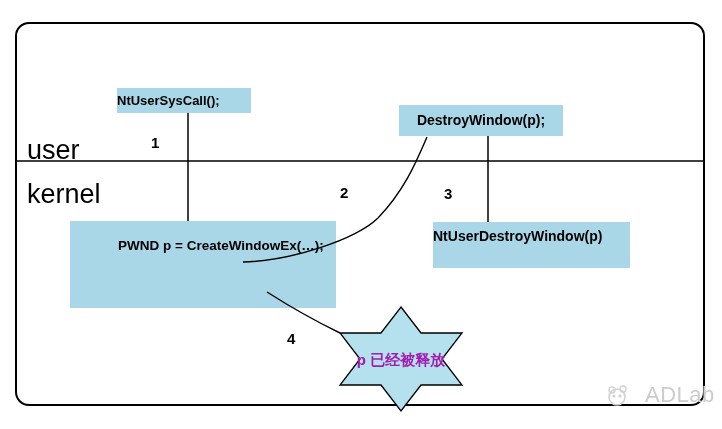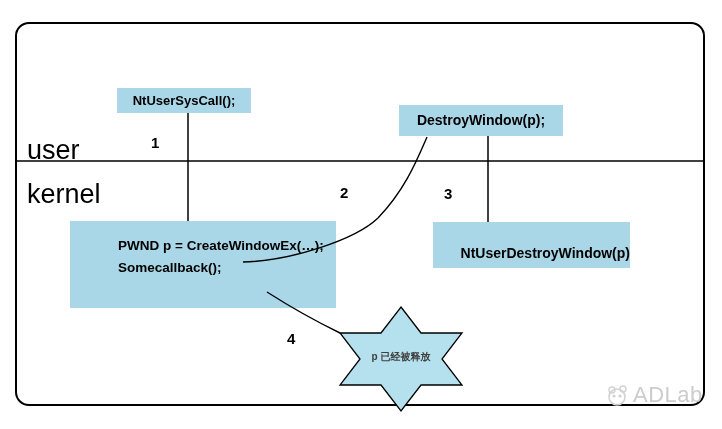--- a/index.html
+++ b/index.html
@@ -31,43 +31,43 @@
     position: absolute;
     background: #a9d7e7;
     color: #000000;
     font-weight: bold;
     z-index: 2;
   }
   .box-syscall {
     left: 117px; top: 88px;
     width: 134px; height: 25px;
     font-size: 13px; line-height: 25px;
-    text-align: center;
+    text-align: left;
   }
   .box-destroy {
     left: 399px; top: 105px;
     width: 164px; height: 31px;
     font-size: 14px; line-height: 31px;
     text-align: center;
   }
   .box-create {
     left: 70px; top: 221px;
     width: 266px; height: 87px;
     font-size: 13.5px;
     box-sizing: border-box;
     padding: 14px 0 16px 48px;
     line-height: 21.5px;
   }
   .box-ntdestroy {
     left: 433px; top: 222px;
     width: 197px; height: 46px;
     font-size: 14px;
     box-sizing: border-box;
-    padding-top: 23px;
-    text-align: right;
+    padding-top: 6px;
+    text-align: left;
   }
   
   .zone-label {
     position: absolute;
     left: 27px;
     font-size: 27px;
     color: #000000;
     z-index: 4;
     line-height: 1;
   }
@@ -93,33 +93,33 @@
     width: 722px; height: 429px;
     z-index: 3;
     pointer-events: none;
   }
   
   .star-text {
     position: absolute;
     left: 340px; top: 352px;
     width: 122px;
     text-align: center;
-    font-size: 10px;
+    font-size: 15px;
     font-weight: bold;
-    color: #404040;
+    color: #a21caf;
     z-index: 4;
     line-height: 1;
   }
   
   .watermark {
     position: absolute;
     left: 604px; top: 383px;
     display: flex;
     align-items: center;
-    gap: 3px;
+    gap: 15px;
     z-index: 1;
   }
   .watermark-text {
     font-size: 22px;
     color: #cccccc;
     line-height: 1;
     letter-spacing: 0.5px;
   }
 </style>
 </head>
@@ -128,21 +128,20 @@
 <div class="canvas">
 
   <div class="frame"></div>
 
   <div class="callbox box-syscall">NtUserSysCall();</div>
 
   <div class="callbox box-destroy">DestroyWindow(p);</div>
 
   <div class="callbox box-create">
     <div>PWND p = CreateWindowEx(…);</div>
-    <div>Somecallback();</div>
   </div>
 
   <div class="callbox box-ntdestroy">NtUserDestroyWindow(p)</div>
 
   <svg class="overlay" viewBox="0 0 722 429" xmlns="http://www.w3.org/2000/svg">
 
     <line x1="16" y1="161" x2="704" y2="161" stroke="#000000" stroke-width="1.6"></line>
 
     <line x1="188" y1="113" x2="188" y2="221" stroke="#000000" stroke-width="1.5"></line>
 

